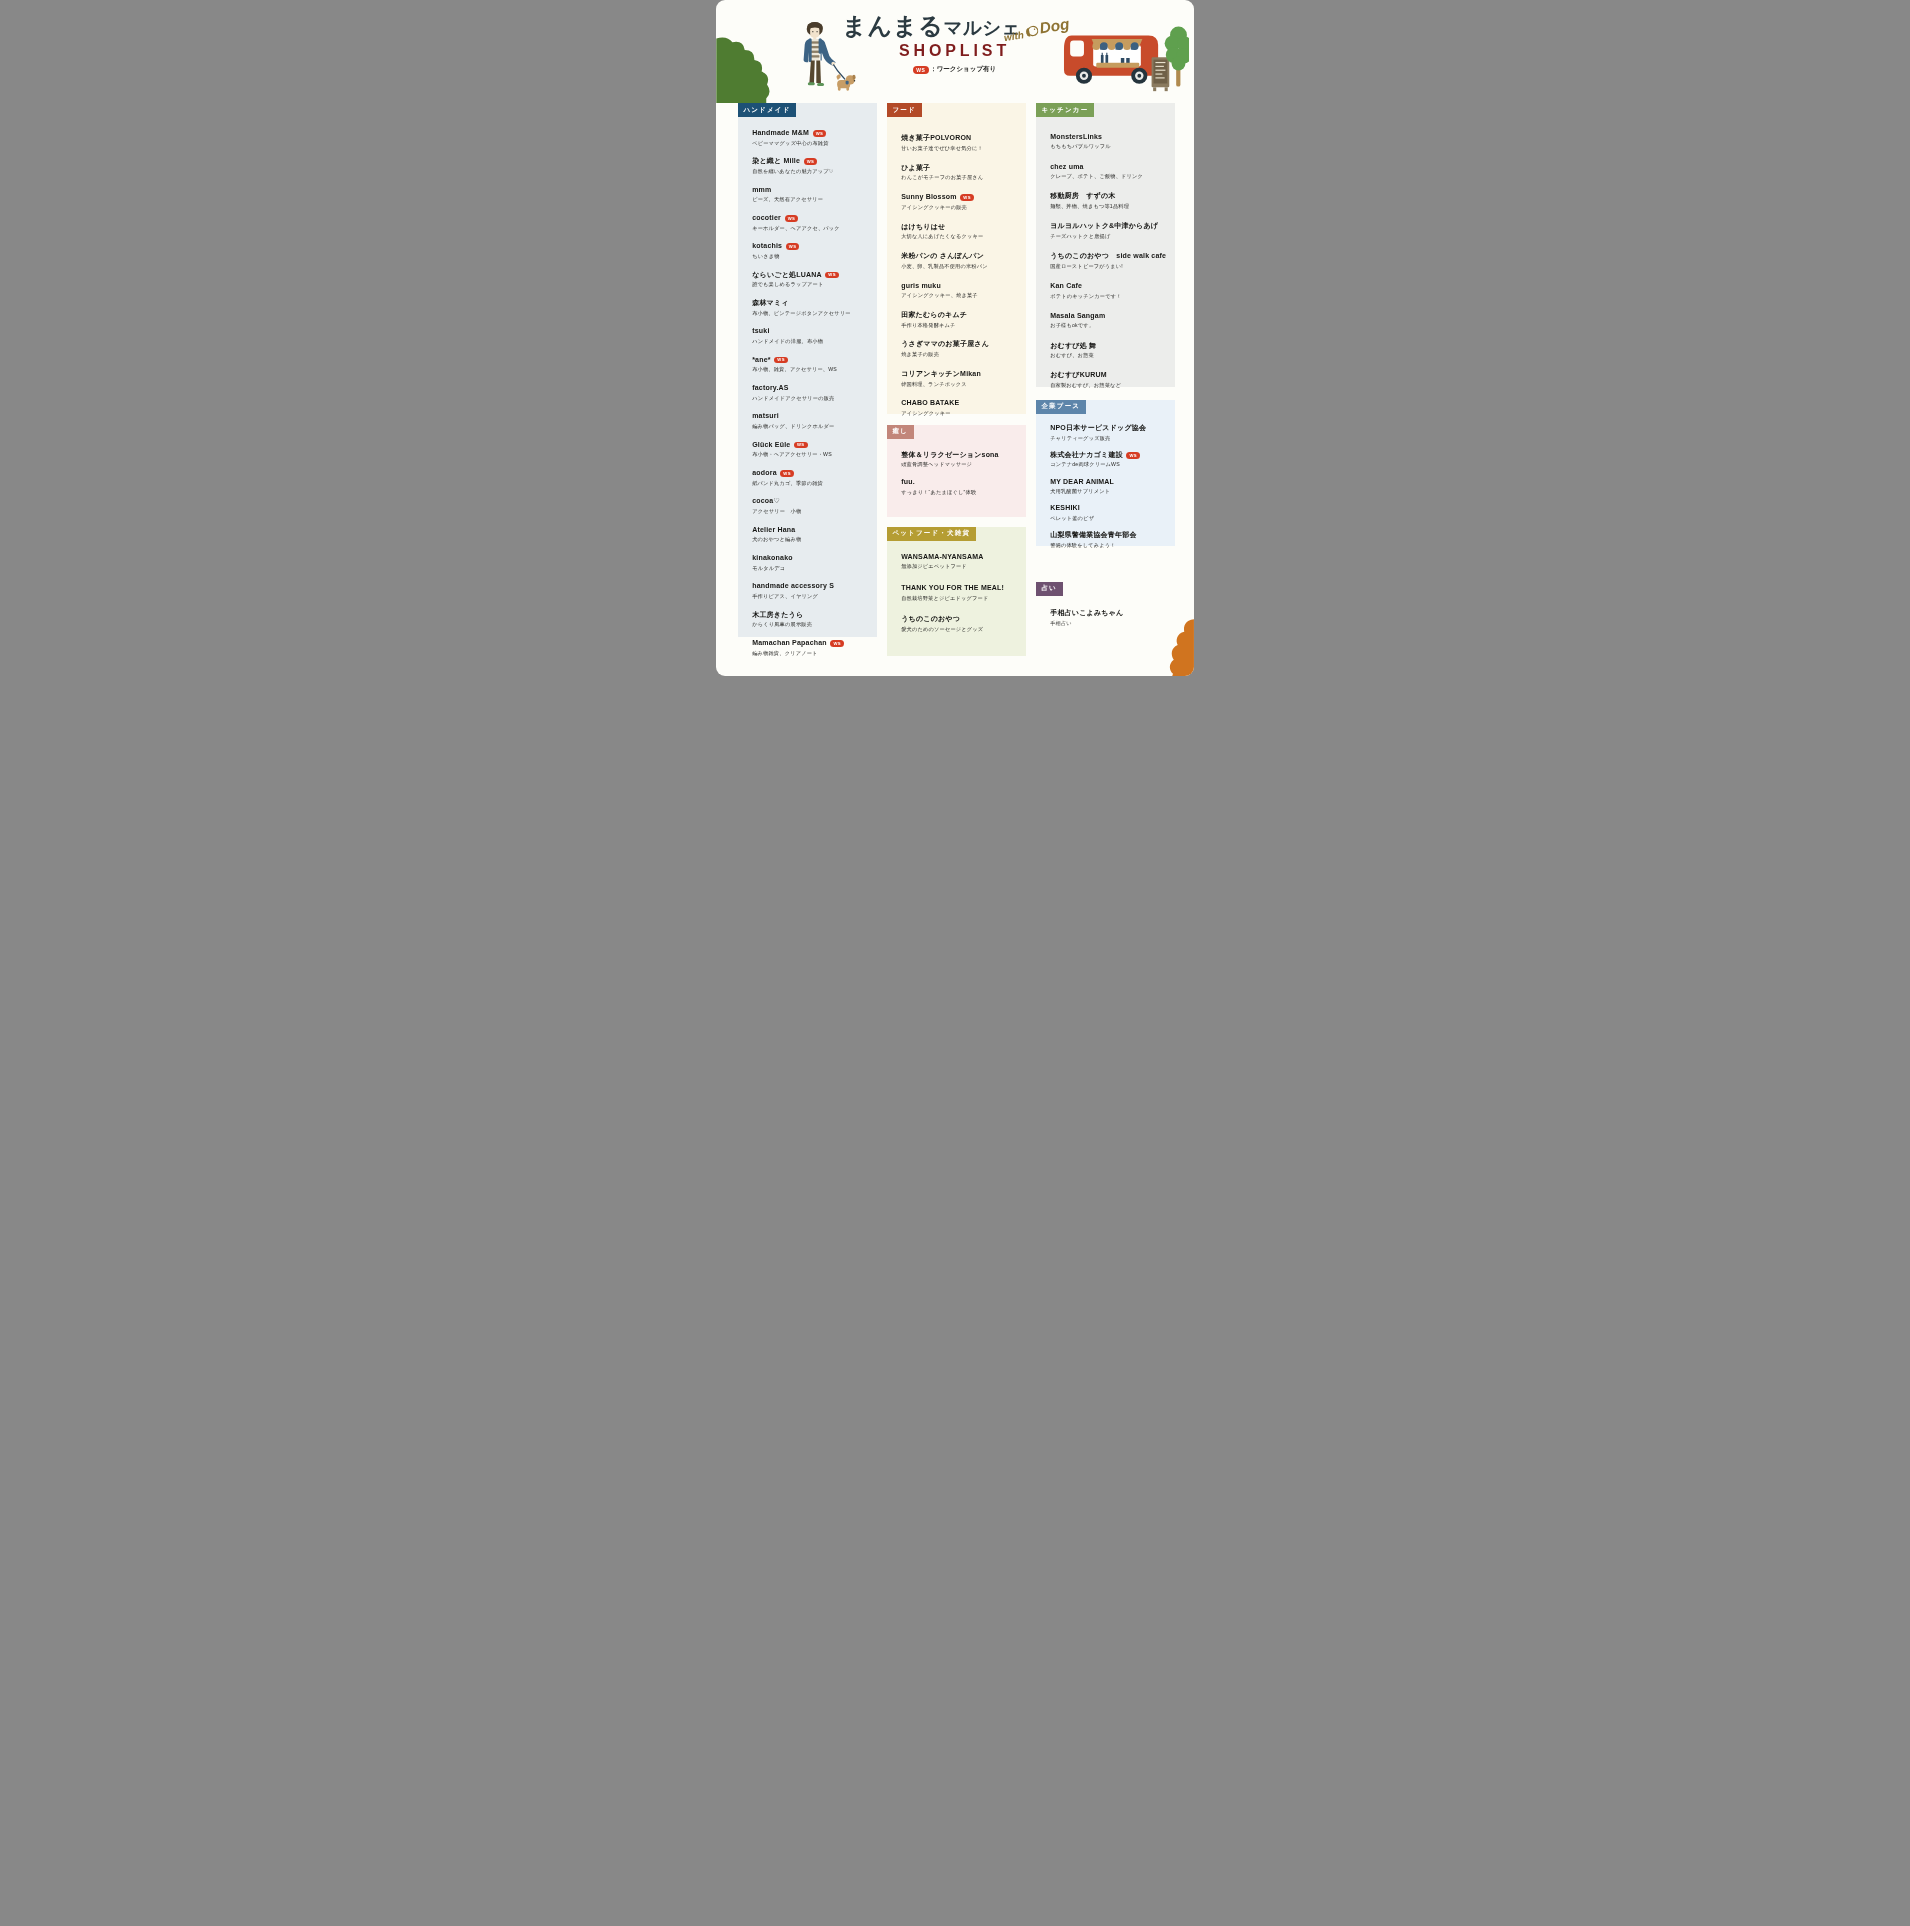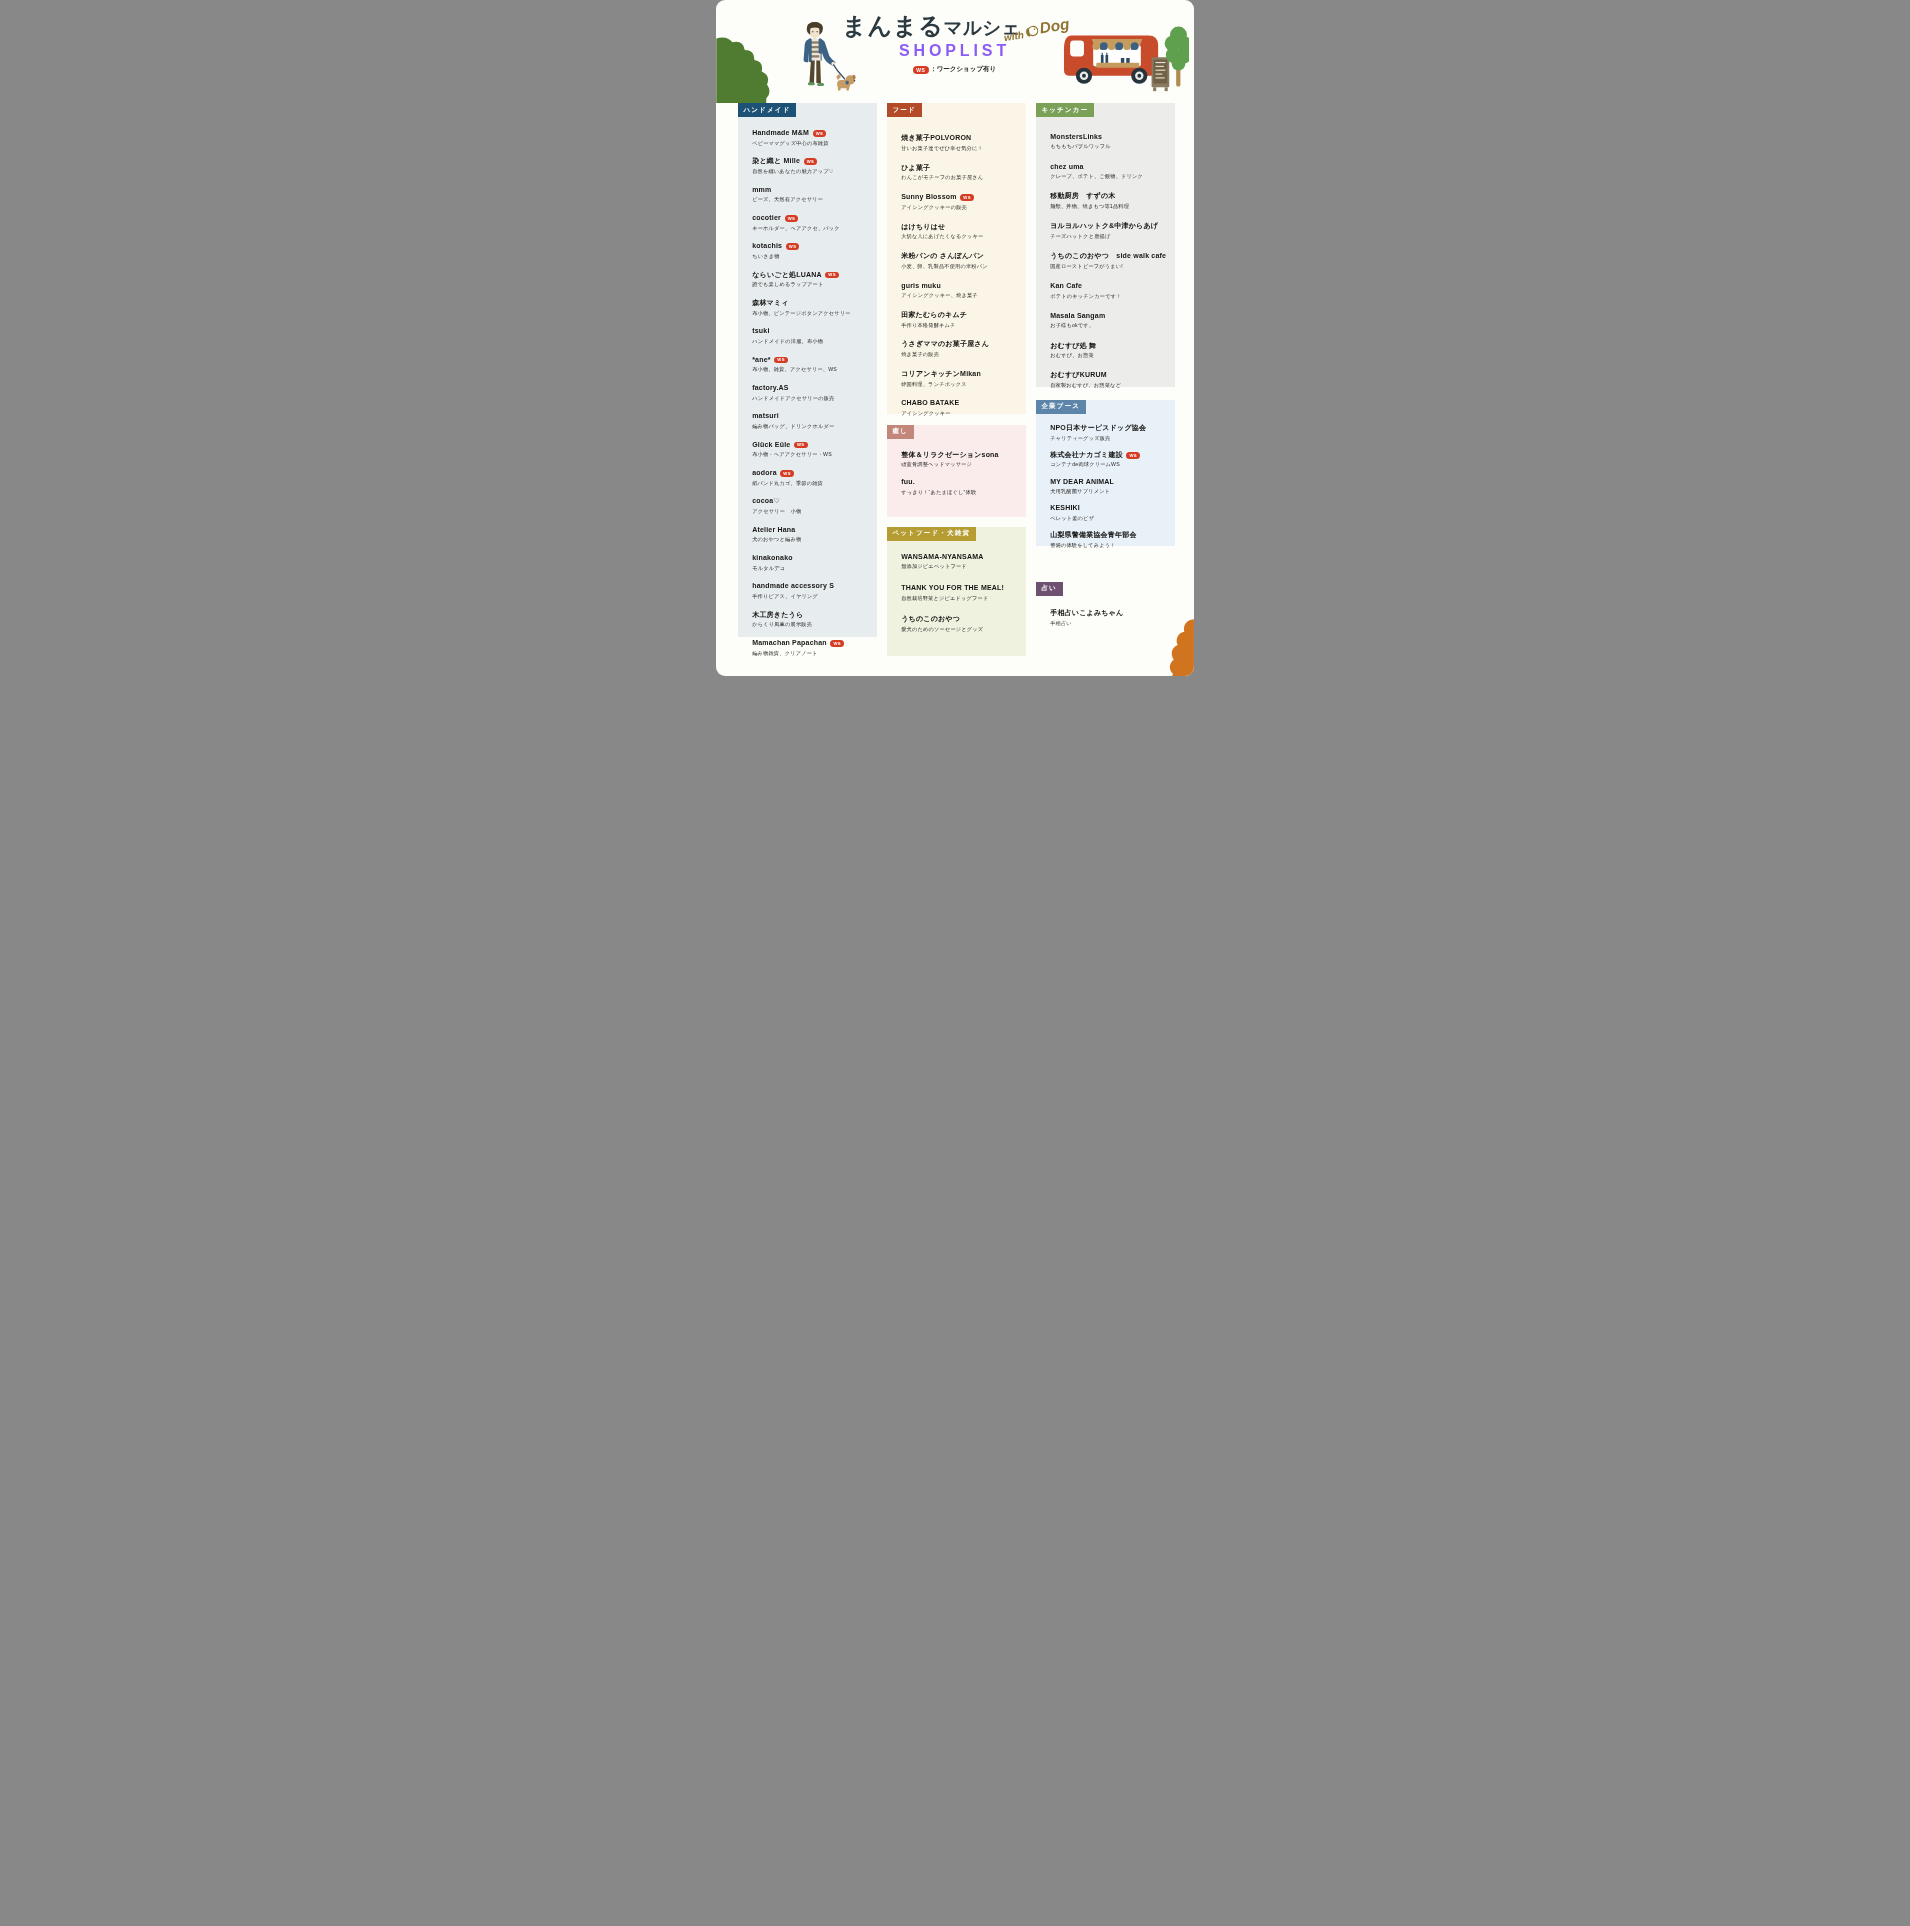--- a/index.html
+++ b/index.html
@@ -17,21 +17,21 @@
   .title-big{font-size:24px;letter-spacing:0.8px;}
   .title-small{font-size:18.5px;letter-spacing:0.4px;}
   .with-dog{
     position:absolute;right:-3.1px;top:10px;transform:rotate(-9deg);
     color:#8f7434;font-style:italic;font-weight:bold;white-space:nowrap;
     display:flex;align-items:flex-end;gap:1.9px;
   }
   .with-word{font-size:10px;}
   .dog-word{font-size:15.4px;}
   .dog-icon{width:13px;height:11.6px;margin-bottom:1.5px;}
-  .shoplist{font-size:16px;font-weight:bold;letter-spacing:3.9px;color:#8b5cf6;margin-top:0px;}
+  .shoplist{font-size:16px;font-weight:bold;letter-spacing:3.9px;color:#7f1d1d;margin-top:0px;}
   .legend{margin-top:5.4px;display:flex;justify-content:center;align-items:center;gap:1.5px;font-size:6.5px;font-weight:bold;color:#1e1e1c;}
   
   .columns{position:absolute;left:21.6px;top:103px;display:flex;gap:10px;}
   .col{width:139px;display:flex;flex-direction:column;}
   .panel{position:relative;}
   .sec-header{
     display:inline-block;align-self:flex-start;
     color:#ffffff;font-weight:bold;font-size:6.5px;letter-spacing:1.2px;
     padding:2.7px 5.8px;
   }

